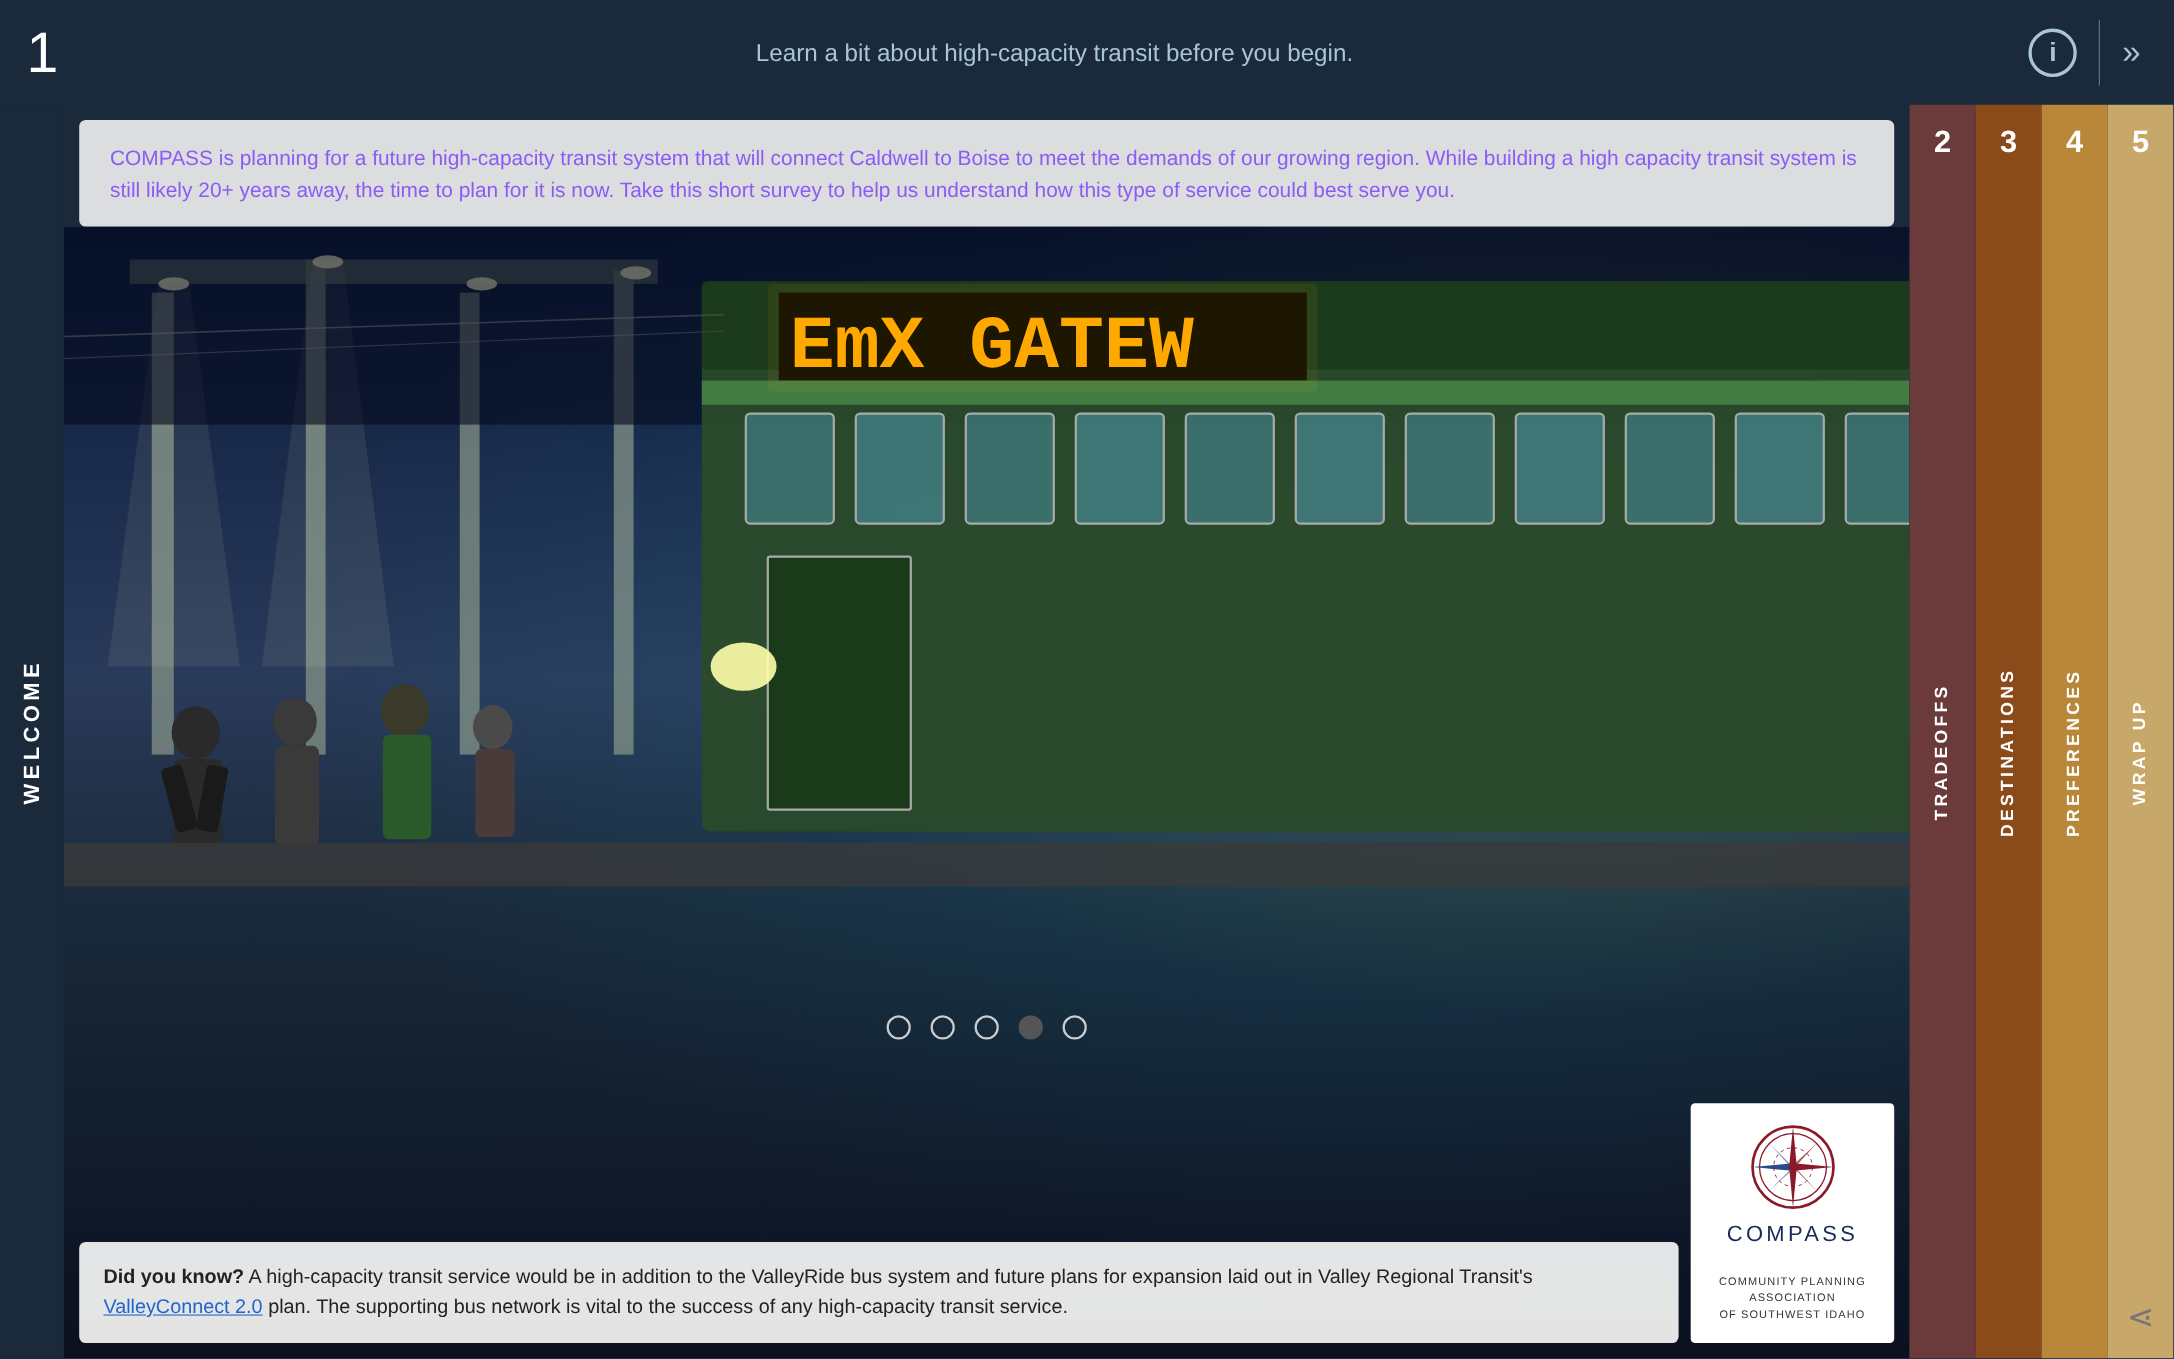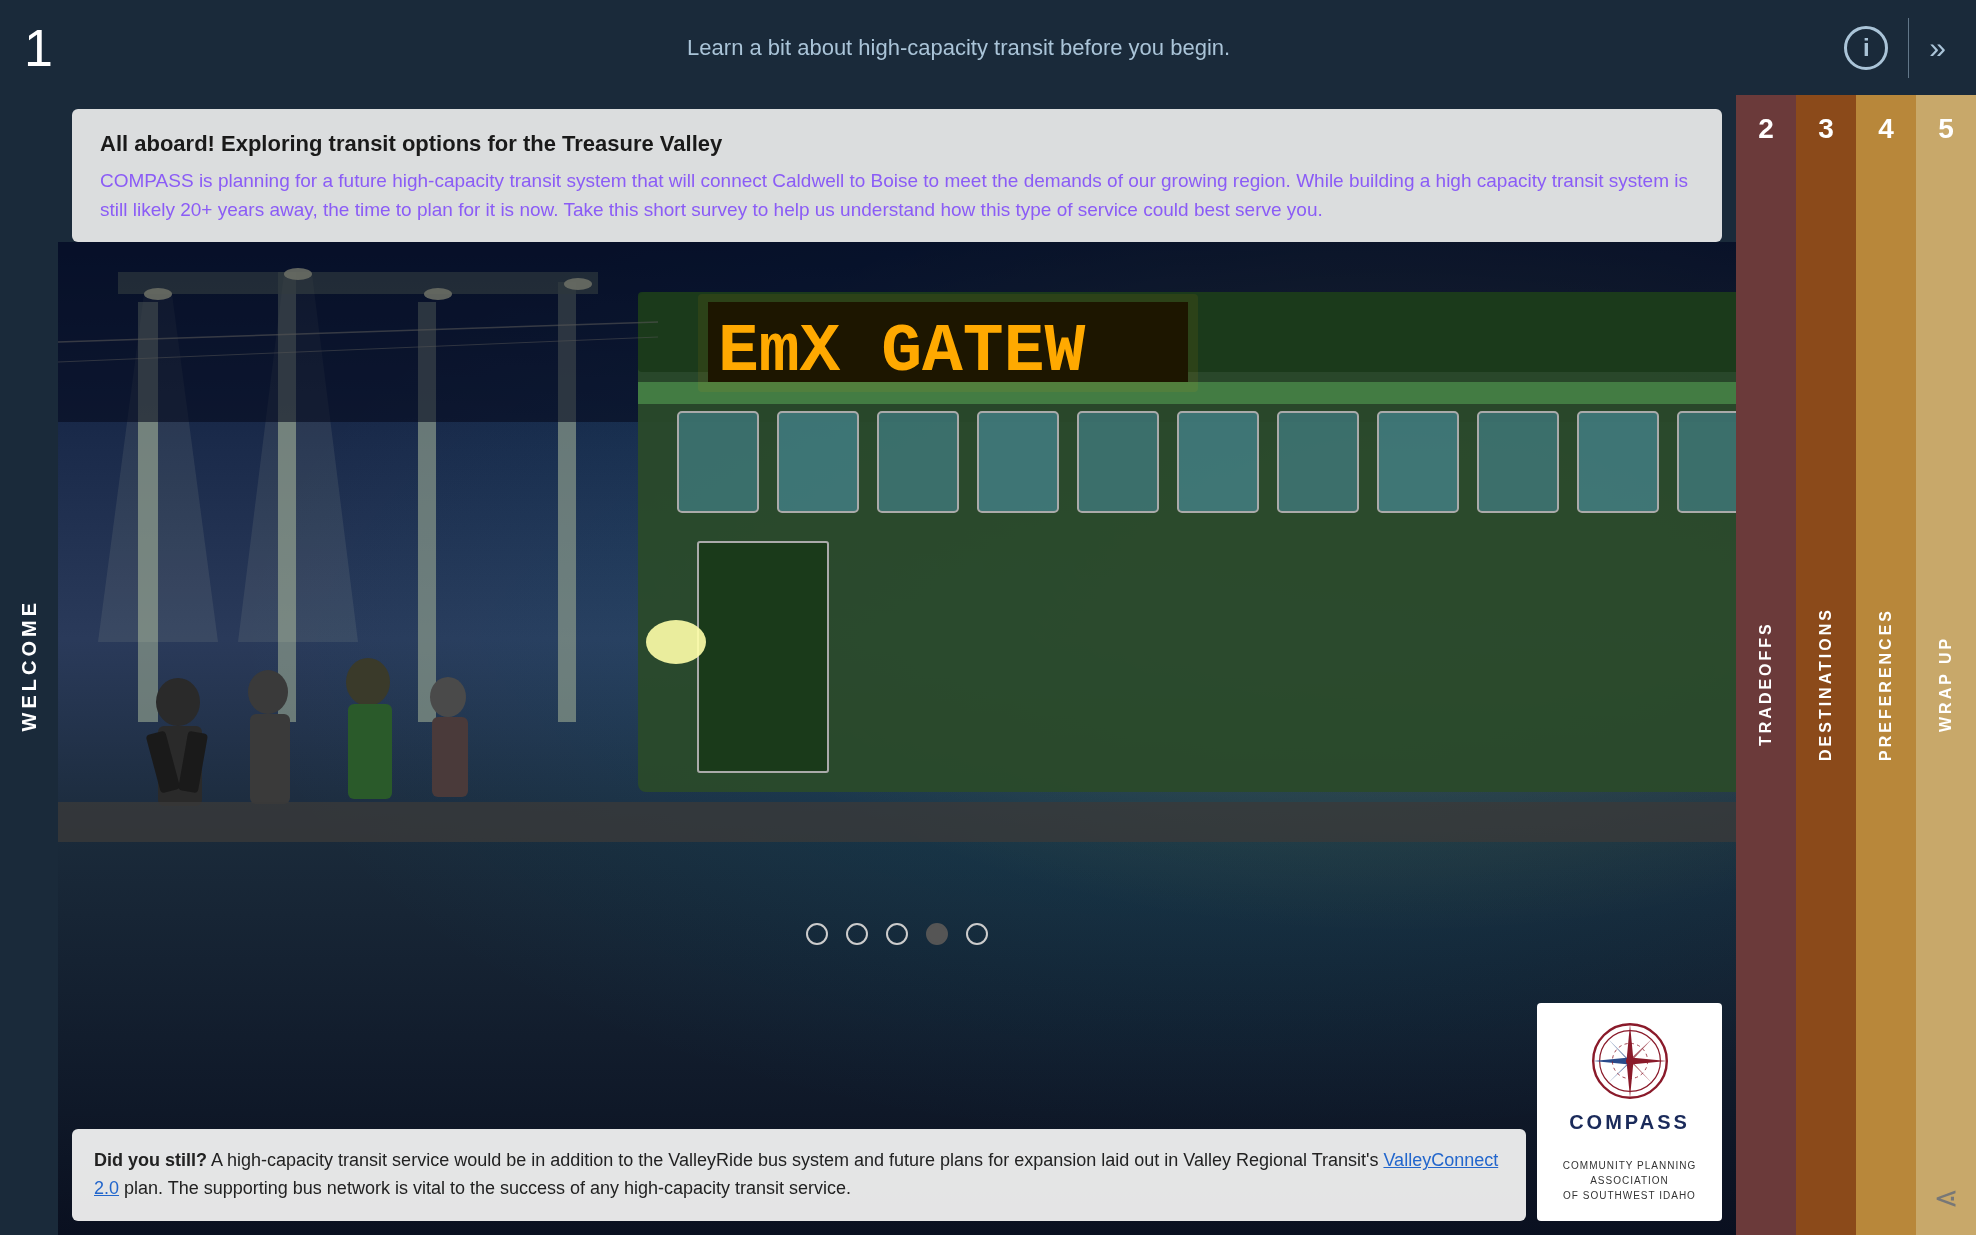--- a/index.html
+++ b/index.html
@@ -248,21 +248,21 @@
       z-index: 20;
       border-radius: 4px;
     }
     .compass-wheel {
       width: 80px;
       height: 80px;
       margin-bottom: 10px;
     }
     .compass-name {
       font-size: 20px;
-      font-weight: bold;
+      font-weight: normal;
       letter-spacing: 3px;
       color: #1a2a5a;
       text-align: center;
     }
     .compass-sub1 {
       font-size: 9px;
       color: #333;
       text-align: center;
       letter-spacing: 1px;
       text-transform: uppercase;
@@ -358,21 +358,20 @@
 
 <div class="main">
 
   <div class="welcome-tab">
     <span class="welcome-tab-label">WELCOME</span>
   </div>
 
   <div class="center-content">
 
     <div class="info-card">
-      <div class="info-card-title">All aboard! Exploring transit options for the Treasure Valley</div>
       <div class="info-card-text">COMPASS is planning for a future high-capacity transit system that will connect Caldwell to Boise to meet the demands of our growing region. While building a high capacity transit system is still likely 20+ years away, the time to plan for it is now. Take this short survey to help us understand how this type of service could best serve you.</div>
     </div>
 
     <div class="image-area">
 
       <div class="bus-visual"></div>
       <div class="bus-overlay"></div>
 
       <svg style="position:absolute;top:0;left:0;width:100%;height:100%" xmlns="http://www.w3.org/2000/svg">
 
@@ -441,21 +440,21 @@
 
       <div class="carousel-dots">
         <div class="dot"></div>
         <div class="dot"></div>
         <div class="dot"></div>
         <div class="dot active"></div>
         <div class="dot"></div>
       </div>
 
       <div class="bottom-info">
-        <strong>Did you still?</strong>
+        <strong>Did you know?</strong>
         <span> A high-capacity transit service would be in addition to the ValleyRide bus system and future plans for expansion laid out in Valley Regional Transit's </span>
         <a href="#">ValleyConnect 2.0</a>
         <span> plan. The supporting bus network is vital to the success of any high-capacity transit service.</span>
       </div>
 
       <div class="compass-logo">
         <svg class="compass-wheel" viewBox="0 0 100 100" xmlns="http://www.w3.org/2000/svg">
 
           <circle cx="50" cy="50" r="46" fill="none" stroke="#8a1a2a" stroke-width="3"></circle>
           <circle cx="50" cy="50" r="38" fill="none" stroke="#8a1a2a" stroke-width="1.5"></circle>

